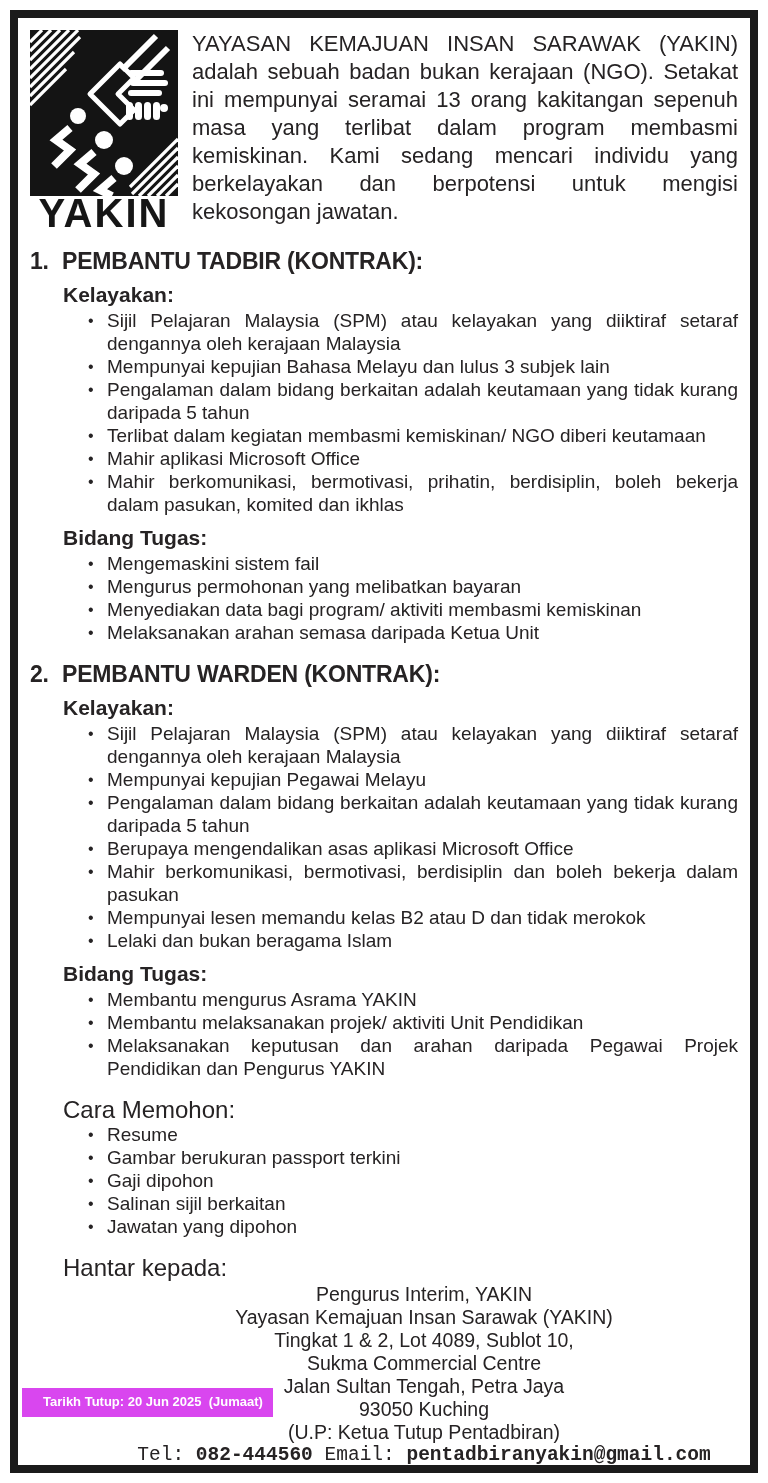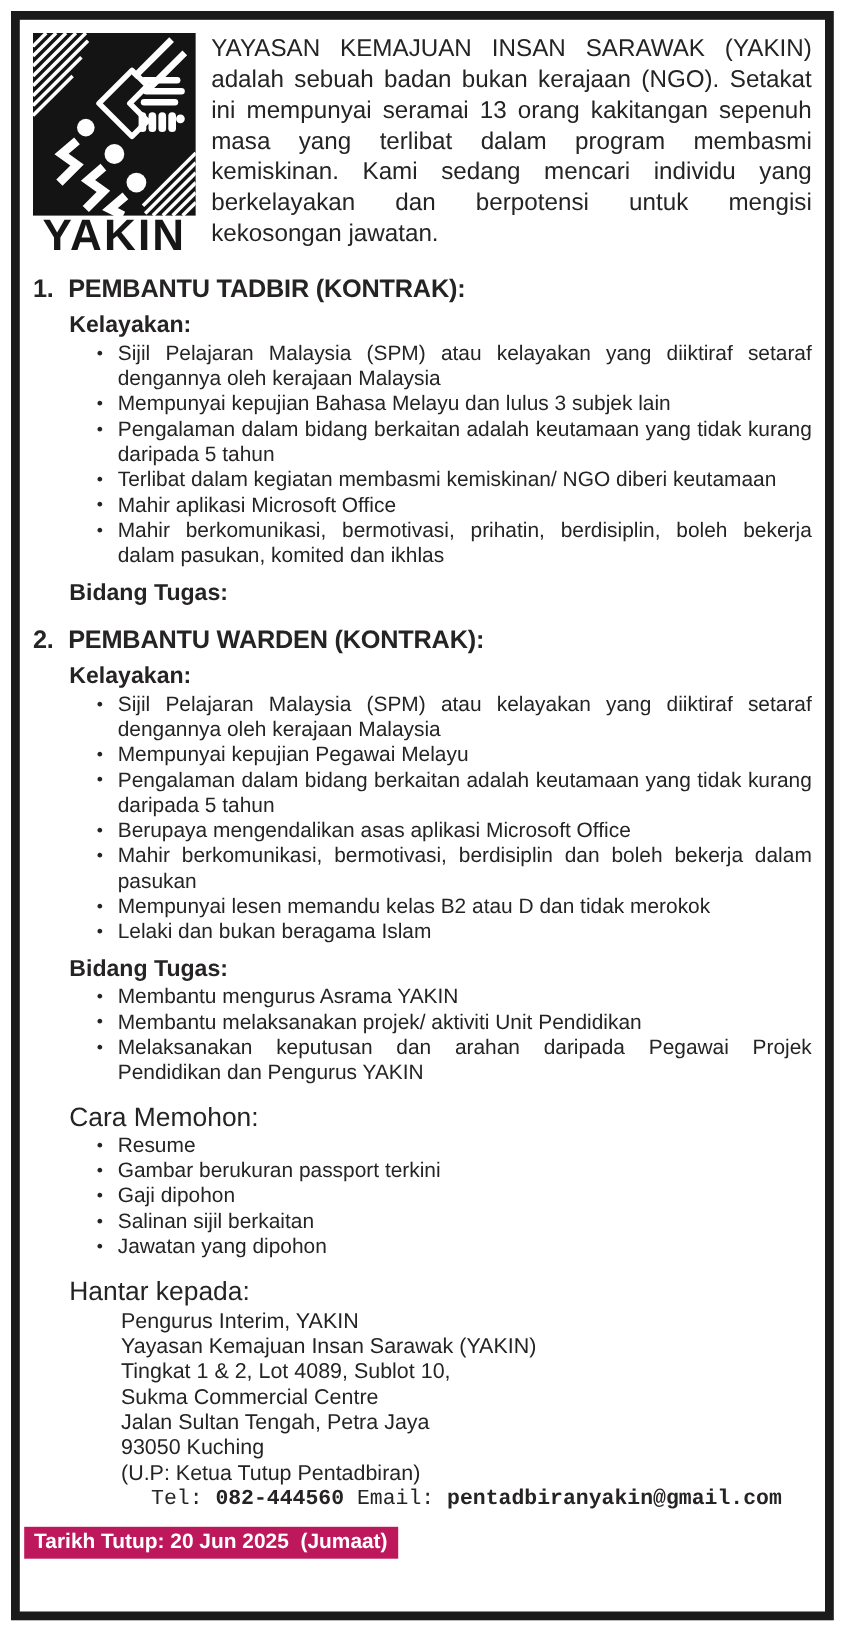--- a/index.html
+++ b/index.html
@@ -20,28 +20,28 @@
   .section-title .num{flex:0 0 32px;}
   .sub-label{margin-left:33px;margin-top:8px;font-weight:bold;font-size:21px;line-height:24px;}
   .plain-label{margin-left:33px;margin-top:18px;font-weight:normal;font-size:24px;line-height:23px;}
 
   
   ul.bullets{margin:2px 0 0 0;padding:0 0 0 77px;list-style:none;font-size:19px;line-height:23px;}
   ul.bullets li{position:relative;text-align:justify;}
   ul.bullets li::before{content:"\2022";position:absolute;left:-19px;top:0;font-size:16px;}
 
   
-  .address{margin-left:80px;margin-top:4px;text-align:left;font-size:19.5px;line-height:23px;}
+  .address{margin-left:80px;margin-top:4px;text-align:center;font-size:19.5px;line-height:23px;}
   .contact{margin-left:80px;text-align:center;font-size:19.5px;line-height:23px;font-family:Liberation Mono, monospace;}
   .contact b{font-weight:bold;}
 
   
   .badge{
-    position:absolute;left:22px;top:1388px;background:#be185d;color:#ffffff;
-    font-weight:bold;font-size:19px;line-height:26px;padding:1px 10px 2px 9px;white-space:pre;
+    position:absolute;left:22px;top:1388px;background:#d946ef;color:#ffffff;
+    font-weight:bold;font-size:13px;line-height:26px;padding:1px 10px 2px 21px;white-space:pre;
   }
 </style>
 </head>
 <body>
 
 <div class="frame"></div>
 
 <div class="content">
 
   <div class="header">
@@ -104,20 +104,26 @@
   <div class="sub-label">Kelayakan:</div>
   <ul class="bullets">
     <li>Sijil Pelajaran Malaysia (SPM) atau kelayakan yang diiktiraf setaraf dengannya oleh kerajaan Malaysia</li>
     <li>Mempunyai kepujian Bahasa Melayu dan lulus 3 subjek lain</li>
     <li>Pengalaman dalam bidang berkaitan adalah keutamaan yang tidak kurang daripada 5 tahun</li>
     <li>Terlibat dalam kegiatan membasmi kemiskinan/ NGO diberi keutamaan</li>
     <li>Mahir aplikasi Microsoft Office</li>
     <li>Mahir berkomunikasi, bermotivasi, prihatin, berdisiplin, boleh bekerja dalam pasukan, komited dan ikhlas</li>
   </ul>
   <div class="sub-label" style="margin-top:10px;">Bidang Tugas:</div>
+  <ul class="bullets">
+    <li>Mengemaskini sistem fail</li>
+    <li>Mengurus permohonan yang melibatkan bayaran</li>
+    <li>Menyediakan data bagi program/ aktiviti membasmi kemiskinan</li>
+    <li>Melaksanakan arahan semasa daripada Ketua Unit</li>
+  </ul>
 
   <div class="section-title" style="margin-top:16px;">
     <span class="num">2.</span>
     <span>PEMBANTU WARDEN (KONTRAK):</span>
   </div>
   <div class="sub-label">Kelayakan:</div>
   <ul class="bullets">
     <li>Sijil Pelajaran Malaysia (SPM) atau kelayakan yang diiktiraf setaraf dengannya oleh kerajaan Malaysia</li>
     <li>Mempunyai kepujian Pegawai Melayu</li>
     <li>Pengalaman dalam bidang berkaitan adalah keutamaan yang tidak kurang daripada 5 tahun</li>

